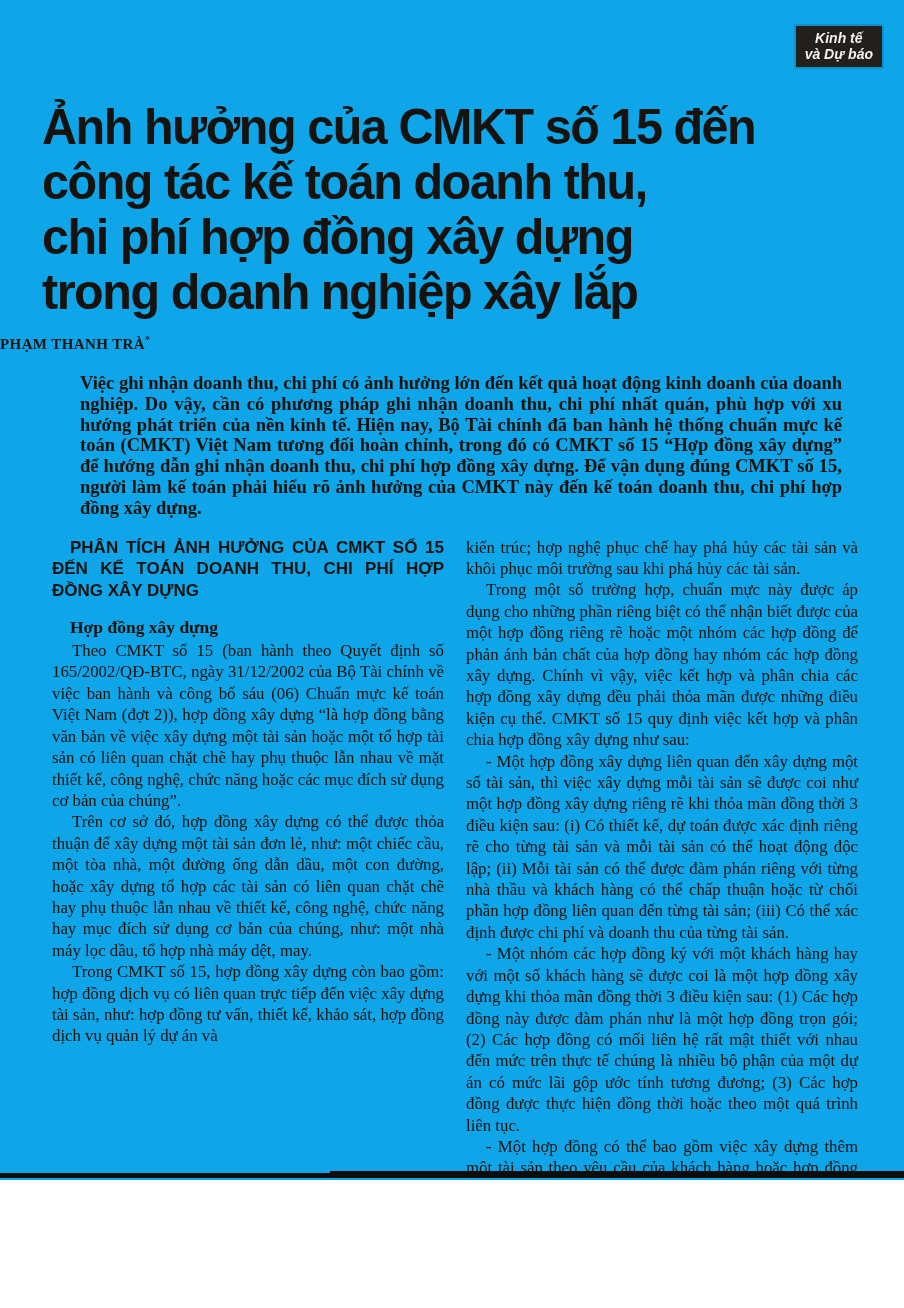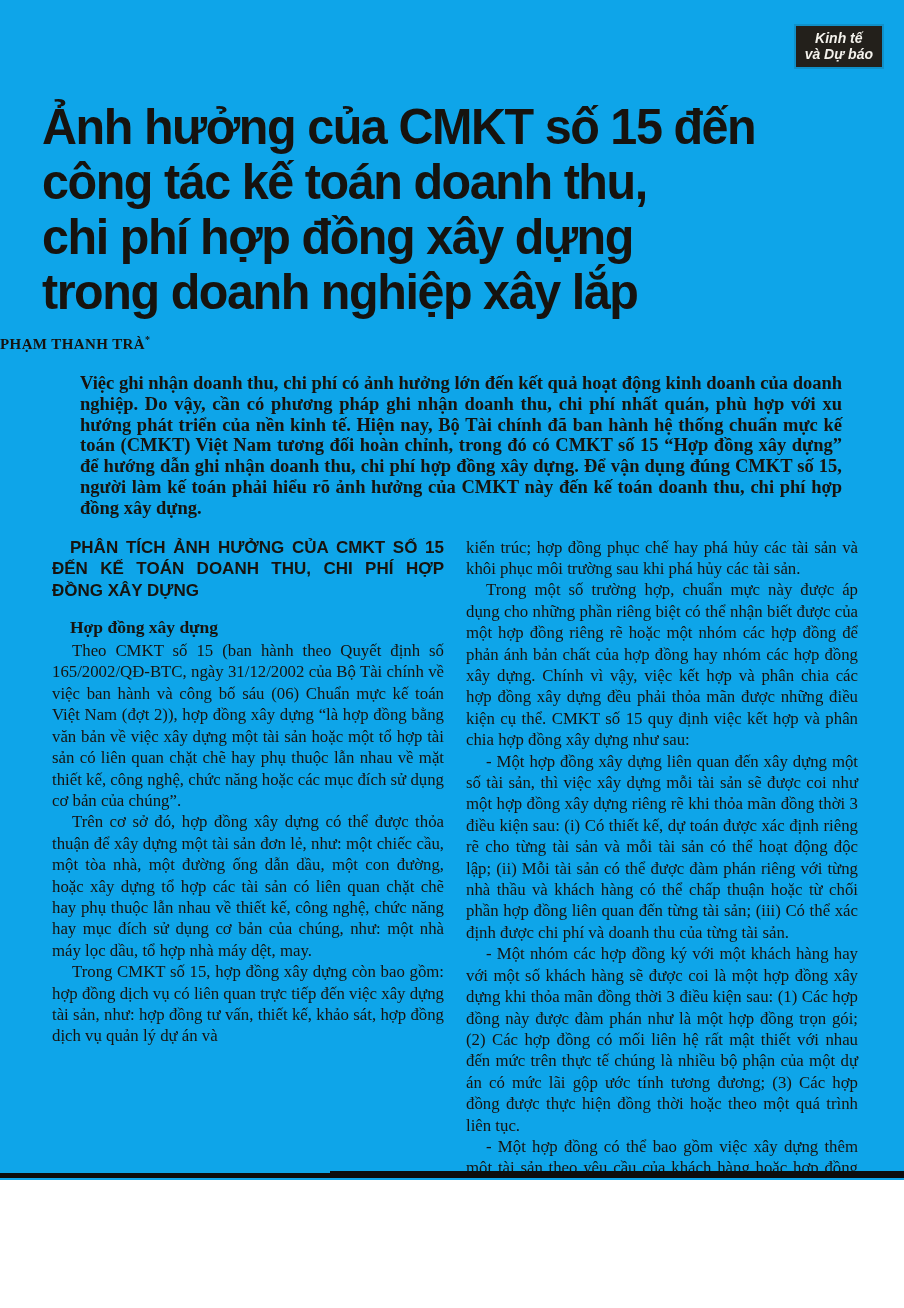--- a/index.html
+++ b/index.html
@@ -130,21 +130,21 @@
 
   <div class="columns">
     <div class="col">
       <div class="section-heading">PHÂN TÍCH ẢNH HƯỞNG CỦA CMKT SỐ 15 ĐẾN KẾ TOÁN DOANH THU, CHI PHÍ HỢP ĐỒNG XÂY DỰNG</div>
       <div class="subsection-heading">Hợp đồng xây dựng</div>
       <p>Theo CMKT số 15 (ban hành theo Quyết định số 165/2002/QĐ-BTC, ngày 31/12/2002 của Bộ Tài chính về việc ban hành và công bố sáu (06) Chuẩn mực kế toán Việt Nam (đợt 2)), hợp đồng xây dựng “là hợp đồng bằng văn bản về việc xây dựng một tài sản hoặc một tổ hợp tài sản có liên quan chặt chẽ hay phụ thuộc lẫn nhau về mặt thiết kế, công nghệ, chức năng hoặc các mục đích sử dụng cơ bản của chúng”.</p>
       <p>Trên cơ sở đó, hợp đồng xây dựng có thể được thỏa thuận để xây dựng một tài sản đơn lẻ, như: một chiếc cầu, một tòa nhà, một đường ống dẫn dầu, một con đường, hoặc xây dựng tổ hợp các tài sản có liên quan chặt chẽ hay phụ thuộc lẫn nhau về thiết kế, công nghệ, chức năng hay mục đích sử dụng cơ bản của chúng, như: một nhà máy lọc dầu, tổ hợp nhà máy dệt, may.</p>
       <p>Trong CMKT số 15, hợp đồng xây dựng còn bao gồm: hợp đồng dịch vụ có liên quan trực tiếp đến việc xây dựng tài sản, như: hợp đồng tư vấn, thiết kế, khảo sát, hợp đồng dịch vụ quản lý dự án và</p>
     </div>
     <div class="col">
-      <p class="no-indent">kiến trúc; hợp đồng phục chế hay phá hủy các tài sản và khôi phục môi trường sau khi phá hủy các tài sản.</p>
+      <p class="no-indent">kiến trúc; hợp nghệ phục chế hay phá hủy các tài sản và khôi phục môi trường sau khi phá hủy các tài sản.</p>
       <p>Trong một số trường hợp, chuẩn mực này được áp dụng cho những phần riêng biệt có thể nhận biết được của một hợp đồng riêng rẽ hoặc một nhóm các hợp đồng để phản ánh bản chất của hợp đồng hay nhóm các hợp đồng xây dựng. Chính vì vậy, việc kết hợp và phân chia các hợp đồng xây dựng đều phải thỏa mãn được những điều kiện cụ thể. CMKT số 15 quy định việc kết hợp và phân chia hợp đồng xây dựng như sau:</p>
       <p>- Một hợp đồng xây dựng liên quan đến xây dựng một số tài sản, thì việc xây dựng mỗi tài sản sẽ được coi như một hợp đồng xây dựng riêng rẽ khi thỏa mãn đồng thời 3 điều kiện sau: (i) Có thiết kế, dự toán được xác định riêng rẽ cho từng tài sản và mỗi tài sản có thể hoạt động độc lập; (ii) Mỗi tài sản có thể được đàm phán riêng với từng nhà thầu và khách hàng có thể chấp thuận hoặc từ chối phần hợp đồng liên quan đến từng tài sản; (iii) Có thể xác định được chi phí và doanh thu của từng tài sản.</p>
       <p>- Một nhóm các hợp đồng ký với một khách hàng hay với một số khách hàng sẽ được coi là một hợp đồng xây dựng khi thỏa mãn đồng thời 3 điều kiện sau: (1) Các hợp đồng này được đàm phán như là một hợp đồng trọn gói; (2) Các hợp đồng có mối liên hệ rất mật thiết với nhau đến mức trên thực tế chúng là nhiều bộ phận của một dự án có mức lãi gộp ước tính tương đương; (3) Các hợp đồng được thực hiện đồng thời hoặc theo một quá trình liên tục.</p>
       <p>- Một hợp đồng có thể bao gồm việc xây dựng thêm một tài sản theo yêu cầu của khách hàng hoặc hợp đồng có thể sửa đổi để bao gồm việc xây dựng thêm một tài</p>
     </div>
   </div>
 
   <div class="footnotes">
     <div class="footnote-rule"></div>
     <div>

